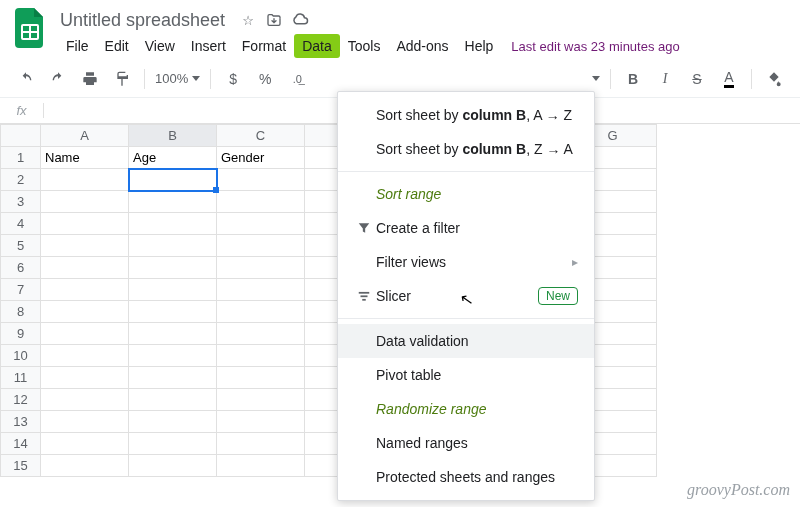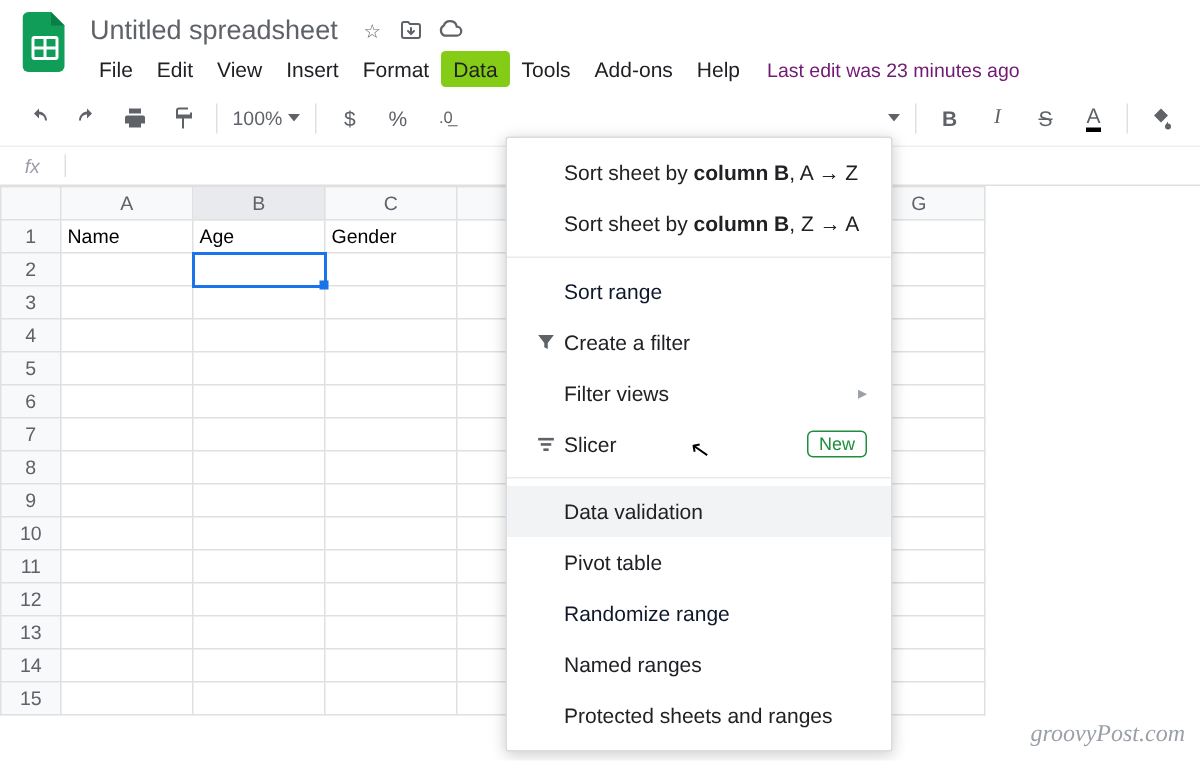--- a/index.html
+++ b/index.html
@@ -183,21 +183,21 @@
   }
   .dd-item {
     display:flex; align-items:center;
     height: 34px;
     padding: 0 16px 0 14px;
     font-size: 14px;
     color:#202124;
     position:relative;
   }
   .dd-item.hover { background:#f1f3f4; }
-  .dd-item.disabled { color:#0f172a; }
+  .dd-item.disabled { color:#4d7c0f;font-style:italic; }
   .dd-icon {
     width: 24px;
     display:flex; justify-content:center;
     color:#5f6368;
     font-size:14px;
   }
   .dd-label { flex:1; }
   .dd-sep {
     height:1px; background:#e8eaed;
     margin: 5px 0;

